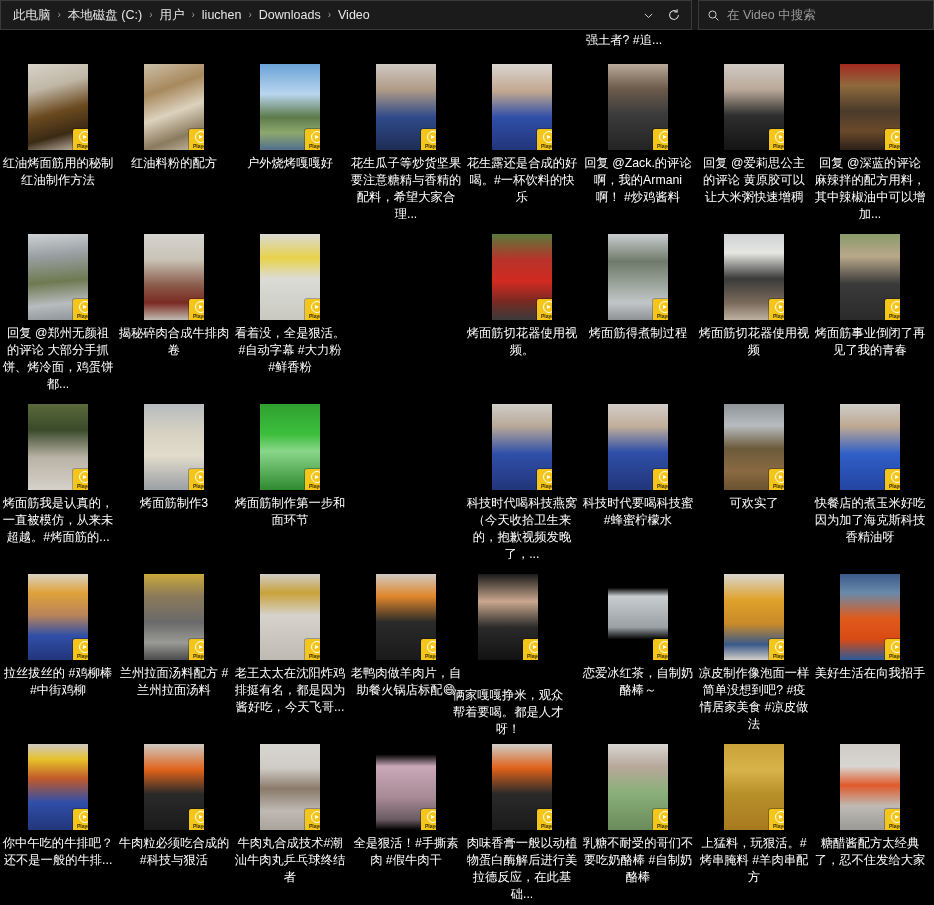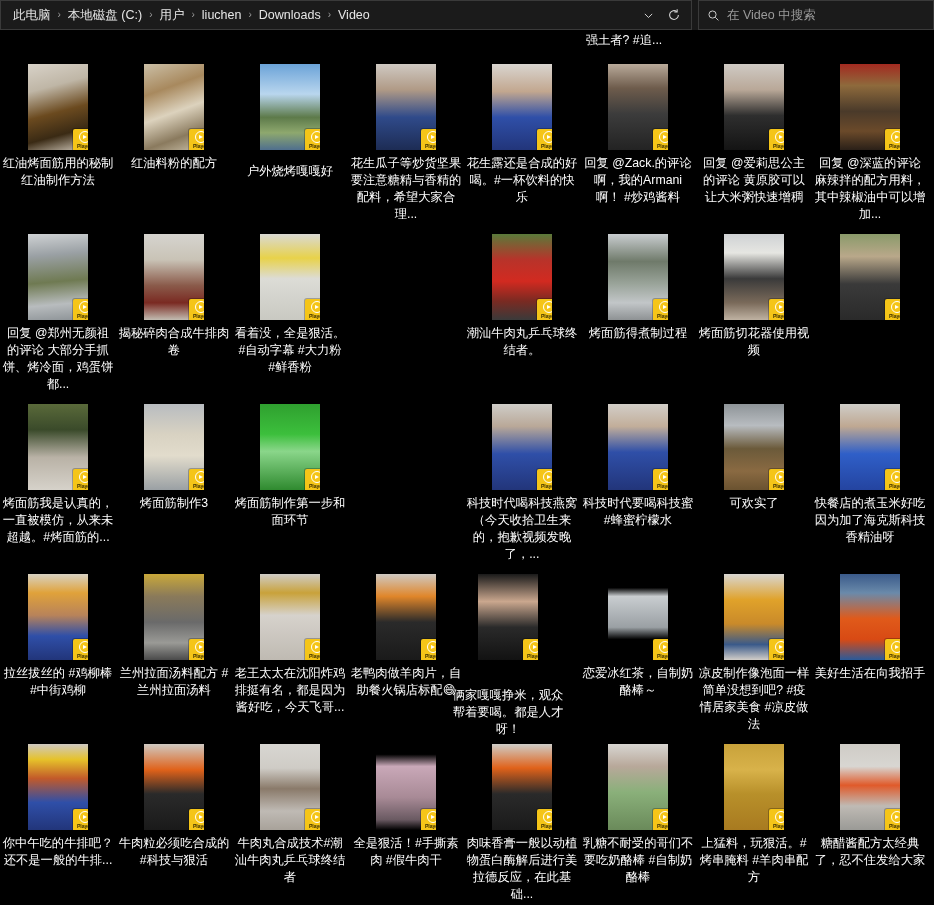--- a/index.html
+++ b/index.html
@@ -235,21 +235,21 @@
               <div class="badge">
                 <div class="circle">
                   <div class="tri"></div>
                 </div>
                 <div class="badge-text">Player</div>
               </div>
             </div>
           </div>
           <div class="caption">红油料粉的配方</div>
         </div>
-        <div class="cell" style="left: 232px; gap: 8px;">
+        <div class="cell" style="left: 232px;">
           <div class="thumb-wrap">
             <div class="thumb" style="width: 60px;">
               <div class="img" style="background: linear-gradient(rgb(107, 163, 216) 0%, rgb(185, 214, 238) 35%, rgb(93, 122, 74) 62%, rgb(142, 168, 110) 80%, rgb(79, 111, 142) 100%);"></div>
               <div class="badge">
                 <div class="circle">
                   <div class="tri"></div>
                 </div>
                 <div class="badge-text">Player</div>
               </div>
             </div>
@@ -375,21 +375,21 @@
             <div class="thumb" style="width: 60px;">
               <div class="img" style="background: linear-gradient(rgb(90, 122, 58) 0%, rgb(184, 51, 42) 30%, rgb(210, 42, 32) 55%, rgb(122, 42, 34) 78%, rgb(58, 58, 58) 100%);"></div>
               <div class="badge">
                 <div class="circle">
                   <div class="tri"></div>
                 </div>
                 <div class="badge-text">Player</div>
               </div>
             </div>
           </div>
-          <div class="caption">潮汕牛肉丸乒乓球终结者。</div>
+          <div class="caption">烤面筋切花器使用视频。</div>
         </div>
         <div class="cell" style="left: 580px;">
           <div class="thumb-wrap">
             <div class="thumb" style="width: 60px;">
               <div class="img" style="background: linear-gradient(rgb(201, 205, 208) 0%, rgb(111, 122, 106) 32%, rgb(154, 164, 154) 58%, rgb(194, 198, 200) 80%, rgb(142, 146, 148) 100%);"></div>
               <div class="badge">
                 <div class="circle">
                   <div class="tri"></div>
                 </div>
                 <div class="badge-text">Player</div>
@@ -417,20 +417,21 @@
             <div class="thumb" style="width: 60px;">
               <div class="img" style="background: linear-gradient(rgb(138, 154, 106) 0%, rgb(185, 168, 138) 26%, rgb(58, 58, 58) 58%, rgb(42, 42, 42) 100%);"></div>
               <div class="badge">
                 <div class="circle">
                   <div class="tri"></div>
                 </div>
                 <div class="badge-text">Player</div>
               </div>
             </div>
           </div>
+          <div class="caption">烤面筋事业倒闭了再见了我的青春</div>
         </div>
       </div>
       <div class="row">
         <div class="cell" style="left: 0px;">
           <div class="thumb-wrap">
             <div class="thumb" style="width: 60px;">
               <div class="img" style="background: linear-gradient(rgb(90, 106, 58) 0%, rgb(58, 74, 42) 30%, rgb(185, 178, 166) 62%, rgb(214, 210, 202) 100%);"></div>
               <div class="badge">
                 <div class="circle">
                   <div class="tri"></div>

